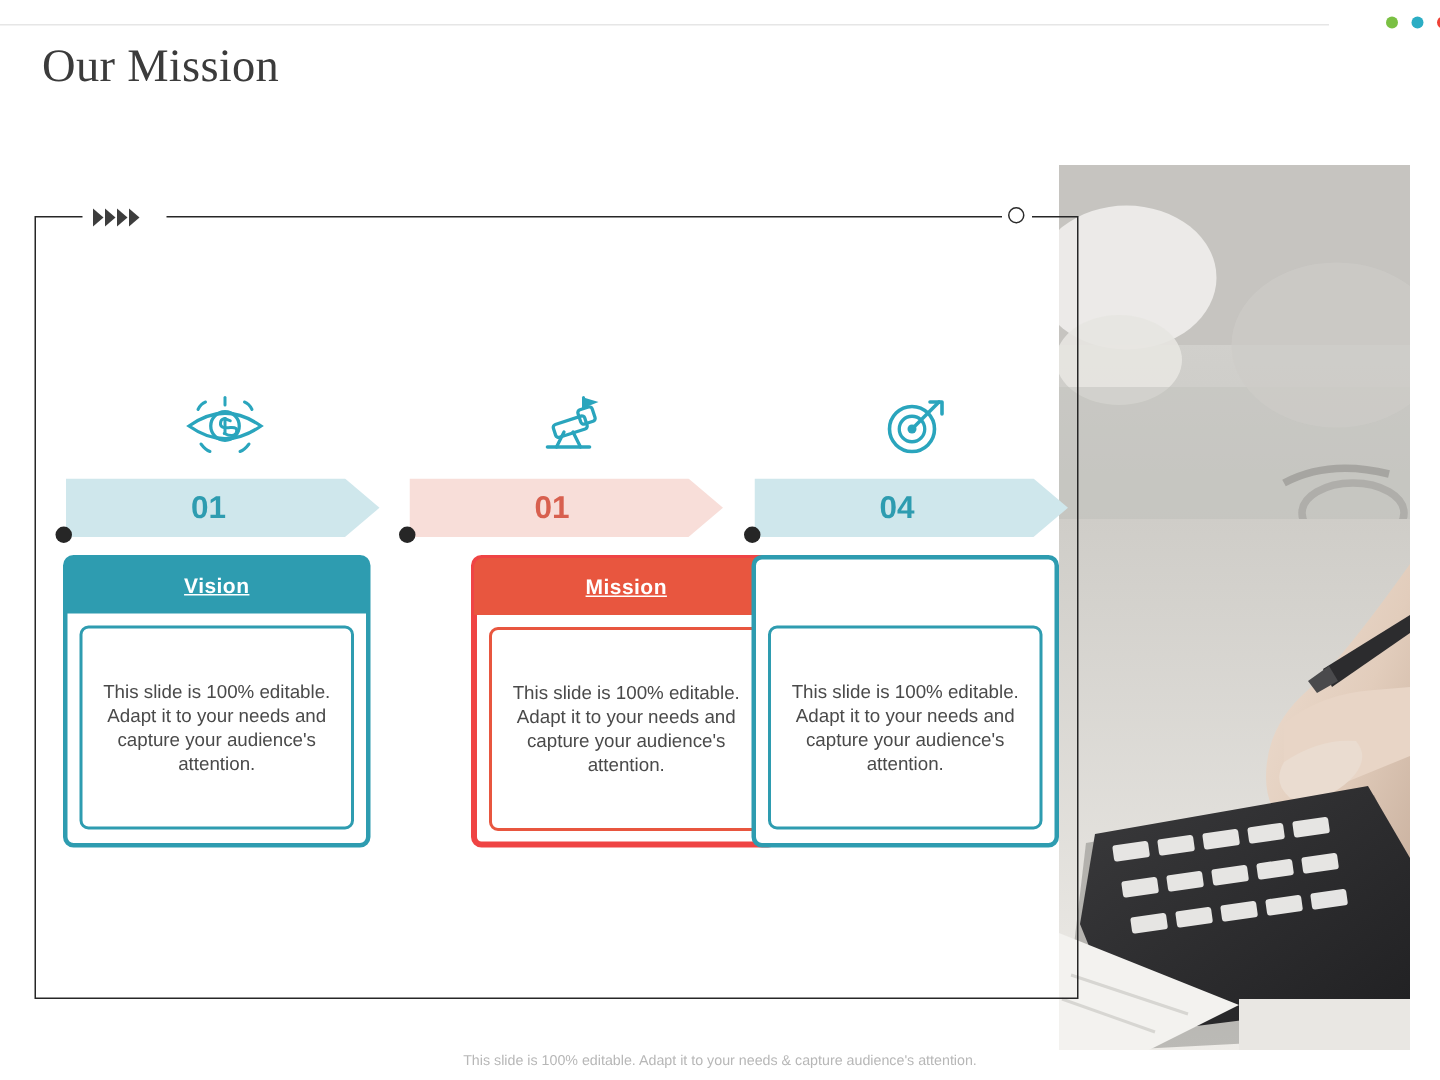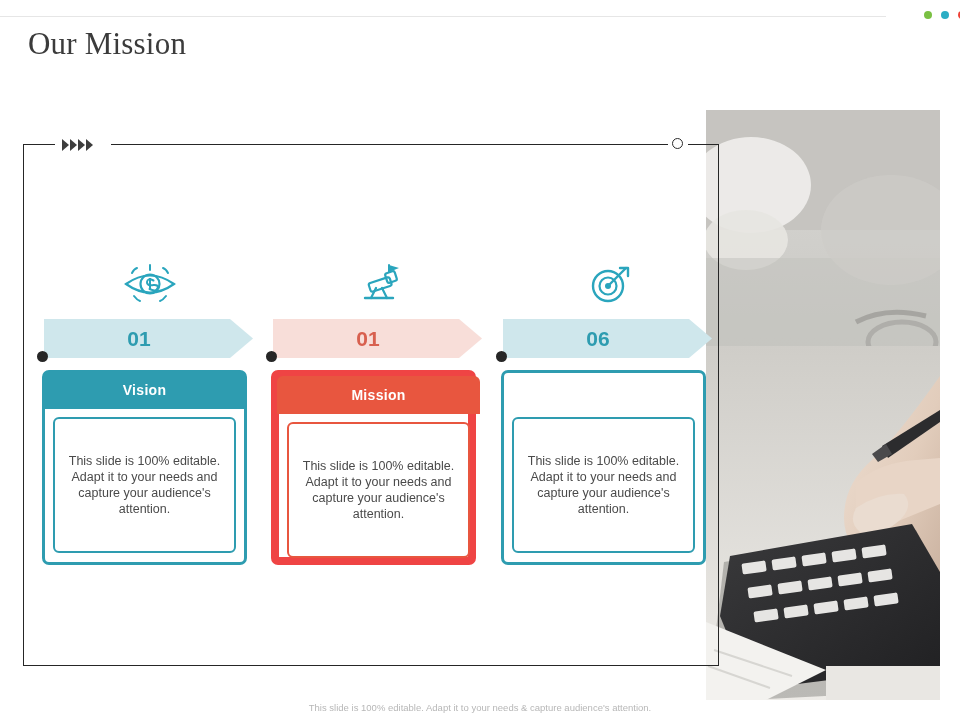--- a/index.html
+++ b/index.html
@@ -161,35 +161,36 @@
   .card {
     position: absolute;
     top: 108px;
     left: 2px;
     width: 205px;
     height: 195px;
     border-radius: 7px;
     box-sizing: border-box;
   }
   .card.teal { background: #ffffff; border: 3px solid #2e9cb0; }
-  .card.red  { background: #ffffff; border: 8px solid #ef4444; }
+  .card.red  { background: #ffffff; border: 4px solid #ef4444; margin-left: 43px; }
 
   .card-head {
     position: absolute;
     left: -2px; top: -2px;
     width: 203px;
     height: 38px;
     border-radius: 6px 6px 0 0;
     display: flex;
     align-items: center;
     justify-content: center;
     color: #ffffff;
     font-size: 14px;
     font-weight: bold;
     letter-spacing: .3px;
+    text-decoration: underline;
   }
   .card-head.teal { background: #2e9cb0; }
   .card-head.red  { background: #e8563f; }
 
   .card-inner {
     position: absolute;
     left: 8px; top: 44px;
     width: 183px;
     height: 136px;
     border-radius: 6px;
@@ -385,21 +386,21 @@
         <circle cx="29" cy="24" r="3" fill="#2aa5bd"></circle>
         <path d="M29 24 L47 6" stroke="#2aa5bd" stroke-width="2.4" stroke-linecap="round"></path>
         <path d="M41 6 h8 v8" fill="none" stroke="#2aa5bd" stroke-width="2.4" stroke-linecap="round" stroke-linejoin="round"></path>
       </svg>
     </div>
 
     <div class="banner">
       <svg class="banner-shape" width="210" height="39" viewBox="0 0 210 39">
         <path d="M0 0 L186 0 L209 19.5 L186 39 L0 39 Z" fill="#cfe7ec"></path>
       </svg>
-      <div class="banner-num num-teal">06</div>
+      <div class="banner-num num-teal">04</div>
     </div>
     <div class="node-dot"></div>
 
     <div class="card teal">
       <div class="card-inner teal">
         <div class="card-text">This slide is 100% editable. Adapt it to your needs and capture your audience's attention.</div>
       </div>
     </div>
   </div>
 

